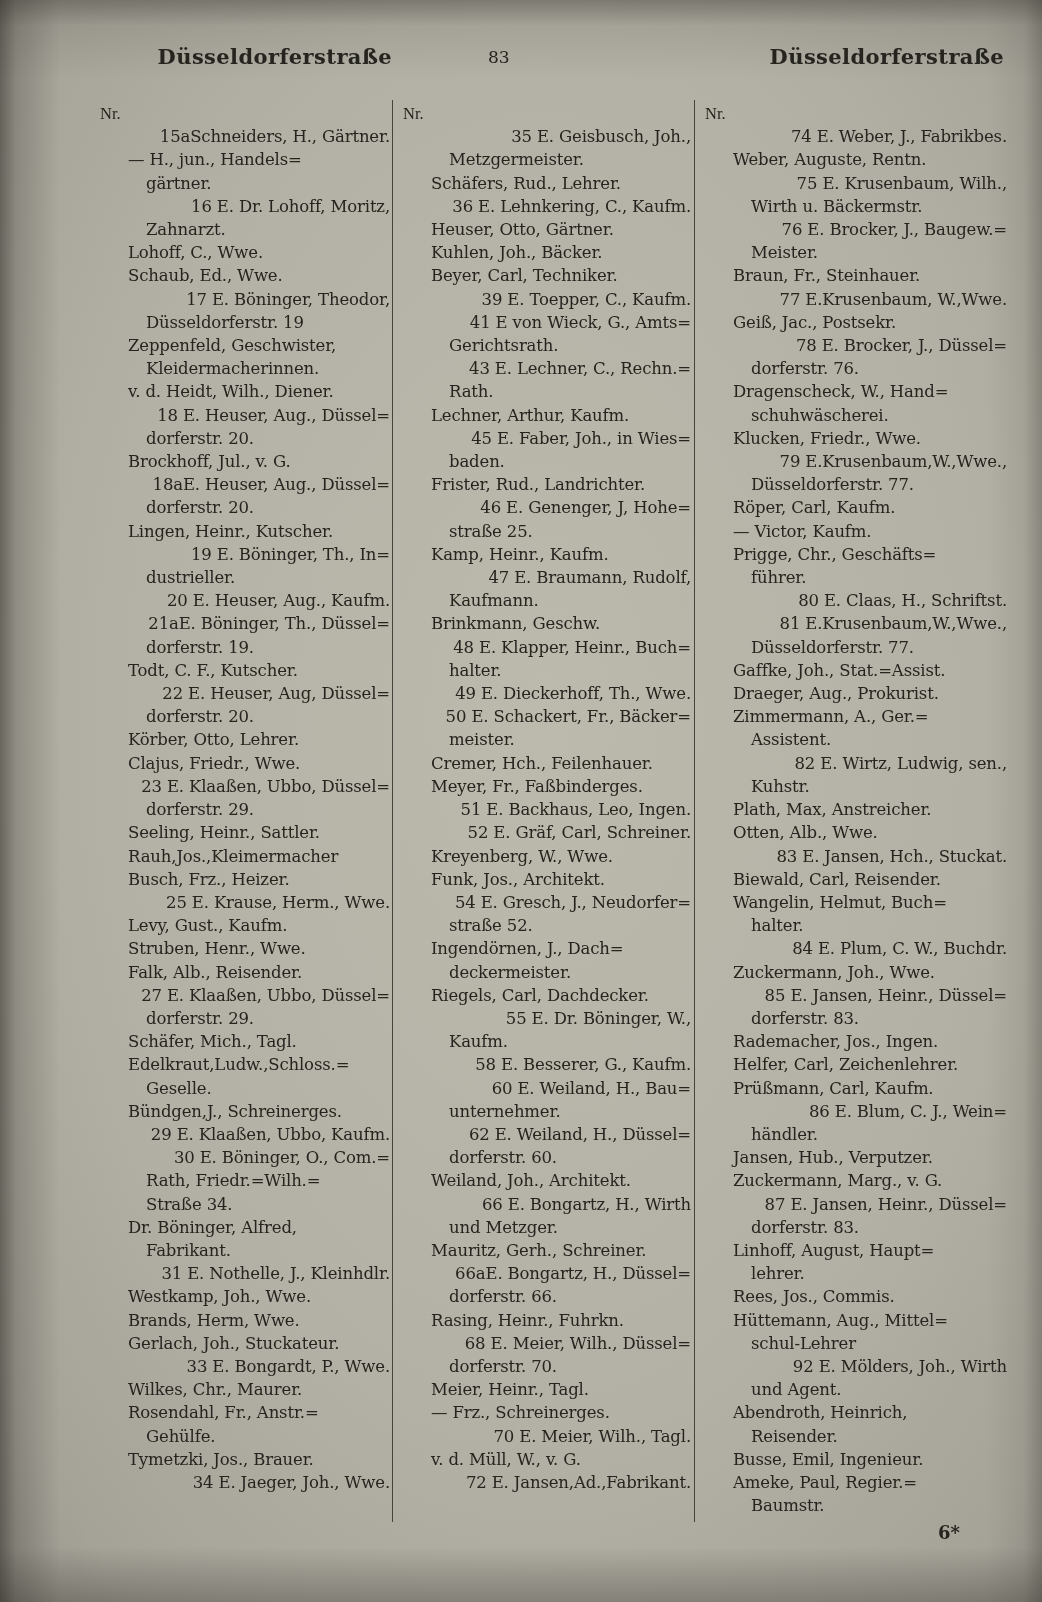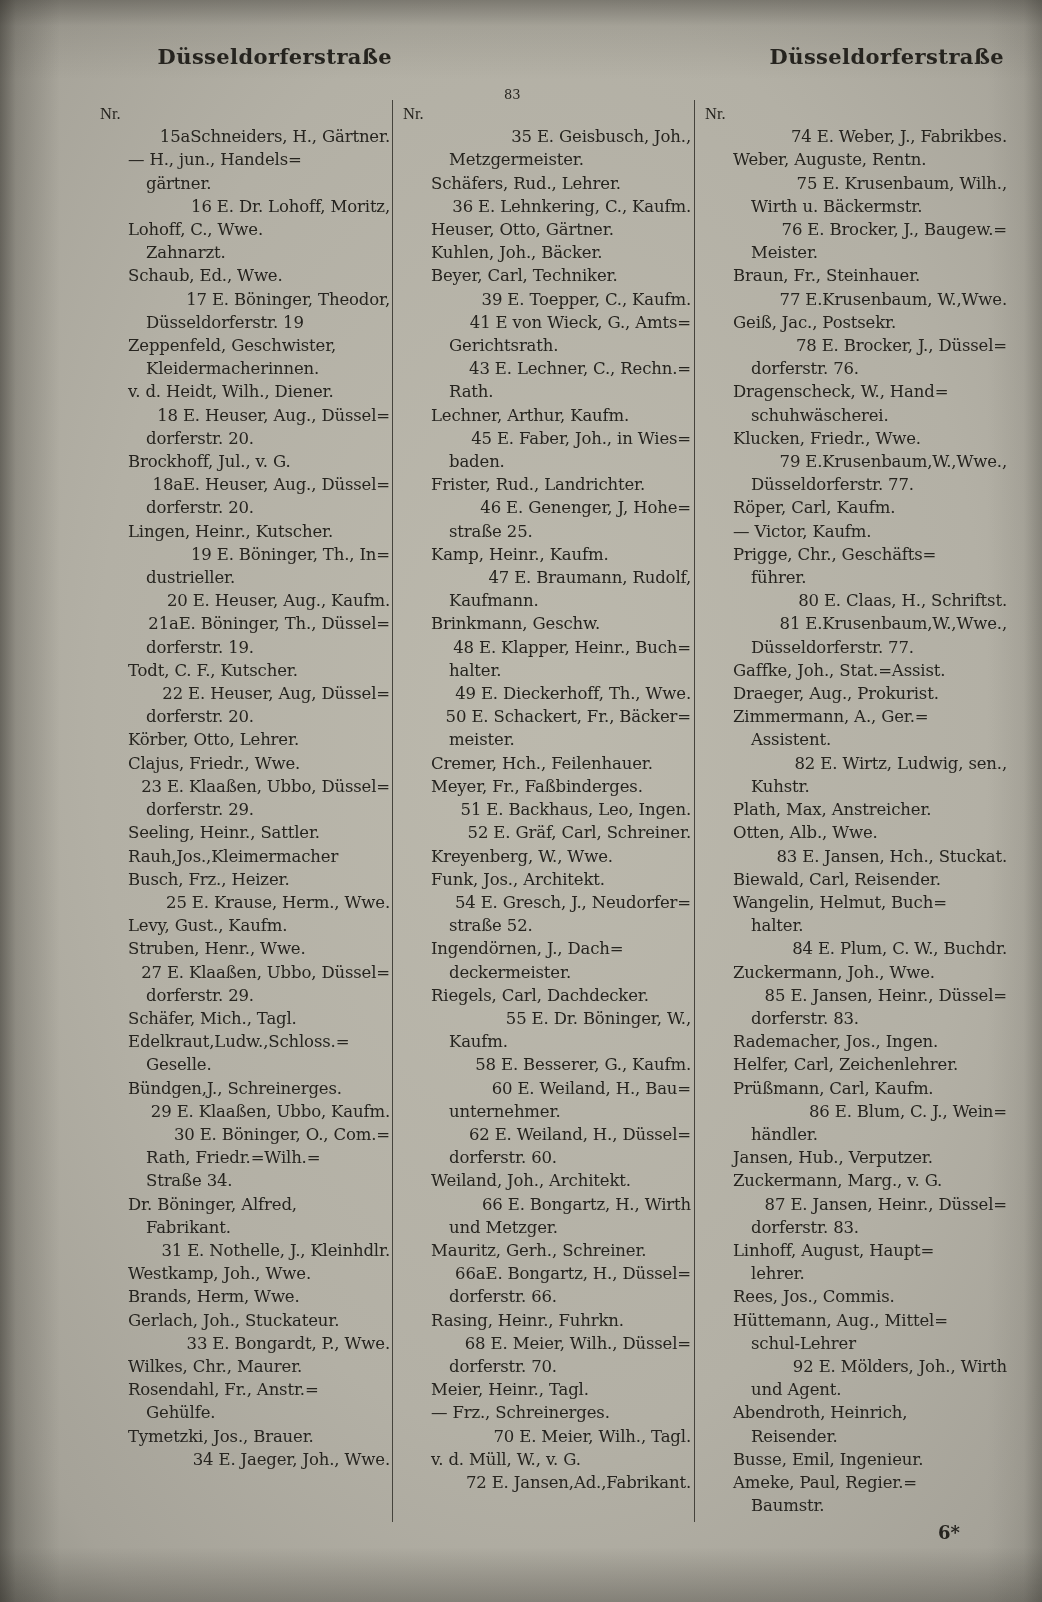--- a/index.html
+++ b/index.html
@@ -17,21 +17,21 @@
       linear-gradient(180deg, rgba(35,33,28,.38) 0px, rgba(35,33,28,.10) 26px, rgba(35,33,28,0) 80px),
       linear-gradient(0deg, rgba(35,33,28,.30) 0px, rgba(35,33,28,0) 55px),
       radial-gradient(ellipse at 52% 45%, #bcb9ad 0%, var(--paper,#b3b0a5) 58%, #a5a298 88%, #96948a 100%);
   }
   .hdr-street{
     position:absolute;top:44px;
     font-weight:700;font-size:21px;letter-spacing:.4px;text-align:right;
   }
   .hdr-left{left:118px;width:274px;}
   .hdr-right{left:698px;width:306px;}
-  .hdr-page{position:absolute;top:47px;left:504px;font-size:13px;margin-top:40px;}
+  .hdr-page{position:absolute;top:47px;left:488px;font-size:17px;}
   .col-divider{
     position:absolute;top:100px;height:1422px;width:1px;
     background:var(--rule,#45433c);
   }
   .divider-1{left:392px;}
   .divider-2{left:694px;}
   .dir-col{position:absolute;top:102px;font-size:16.5px;line-height:23.2px;}
   .col-1{left:100px;width:290px;}
   .col-2{left:403px;width:288px;}
   .col-3{left:705px;width:302px;}
@@ -54,22 +54,22 @@
 <div class="col-divider divider-1"></div>
 <div class="col-divider divider-2"></div>
 
 <div class="dir-col col-1">
   <span class="col-hdr">Nr.</span>
   <div>
       <div class="dir-line i0">15aSchneiders, H., Gärtner.</div>
       <div class="dir-line i1">— H., jun., Handels=</div>
       <div class="dir-line i2">gärtner.</div>
       <div class="dir-line i0">16 E. Dr. Lohoff, Moritz,</div>
+      <div class="dir-line i2">Zahnarzt.</div>
       <div class="dir-line i1">Lohoff, C., Wwe.</div>
-      <div class="dir-line i2">Zahnarzt.</div>
       <div class="dir-line i1">Schaub, Ed., Wwe.</div>
       <div class="dir-line i0">17 E. Böninger, Theodor,</div>
       <div class="dir-line i2">Düsseldorferstr. 19</div>
       <div class="dir-line i1">Zeppenfeld, Geschwister,</div>
       <div class="dir-line i2">Kleidermacherinnen.</div>
       <div class="dir-line i1">v. d. Heidt, Wilh., Diener.</div>
       <div class="dir-line i0">18 E. Heuser, Aug., Düssel=</div>
       <div class="dir-line i2">dorferstr. 20.</div>
       <div class="dir-line i1">Brockhoff, Jul., v. G.</div>
       <div class="dir-line i0">18aE. Heuser, Aug., Düssel=</div>
@@ -86,20 +86,21 @@
       <div class="dir-line i1">Körber, Otto, Lehrer.</div>
       <div class="dir-line i1">Clajus, Friedr., Wwe.</div>
       <div class="dir-line i0">23 E. Klaaßen, Ubbo, Düssel=</div>
       <div class="dir-line i2">dorferstr. 29.</div>
       <div class="dir-line i1">Seeling, Heinr., Sattler.</div>
       <div class="dir-line i1">Rauh,Jos.,Kleimermacher</div>
       <div class="dir-line i1">Busch, Frz., Heizer.</div>
       <div class="dir-line i0">25 E. Krause, Herm., Wwe.</div>
       <div class="dir-line i1">Levy, Gust., Kaufm.</div>
       <div class="dir-line i1">Struben, Henr., Wwe.</div>
+      <div class="dir-line i1">Falk, Alb., Reisender.</div>
       <div class="dir-line i0">27 E. Klaaßen, Ubbo, Düssel=</div>
       <div class="dir-line i2">dorferstr. 29.</div>
       <div class="dir-line i1">Schäfer, Mich., Tagl.</div>
       <div class="dir-line i1">Edelkraut,Ludw.,Schloss.=</div>
       <div class="dir-line i2">Geselle.</div>
       <div class="dir-line i1">Bündgen,J., Schreinerges.</div>
       <div class="dir-line i0">29 E. Klaaßen, Ubbo, Kaufm.</div>
       <div class="dir-line i0">30 E. Böninger, O., Com.=</div>
       <div class="dir-line i2">Rath, Friedr.=Wilh.=</div>
       <div class="dir-line i2">Straße 34.</div>

